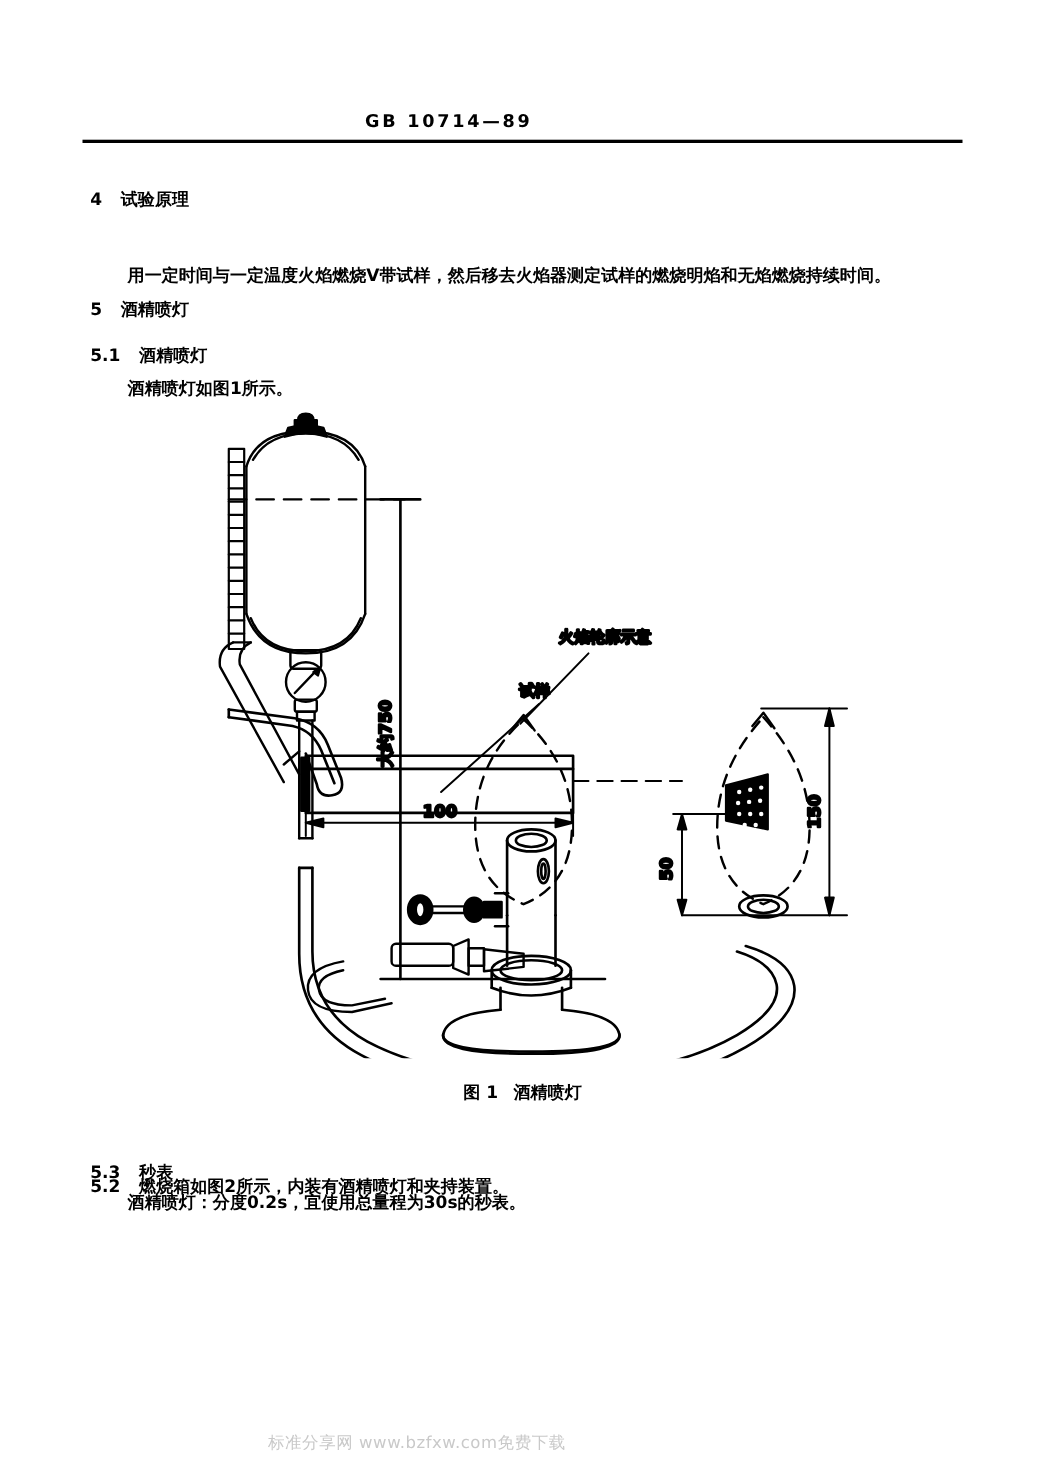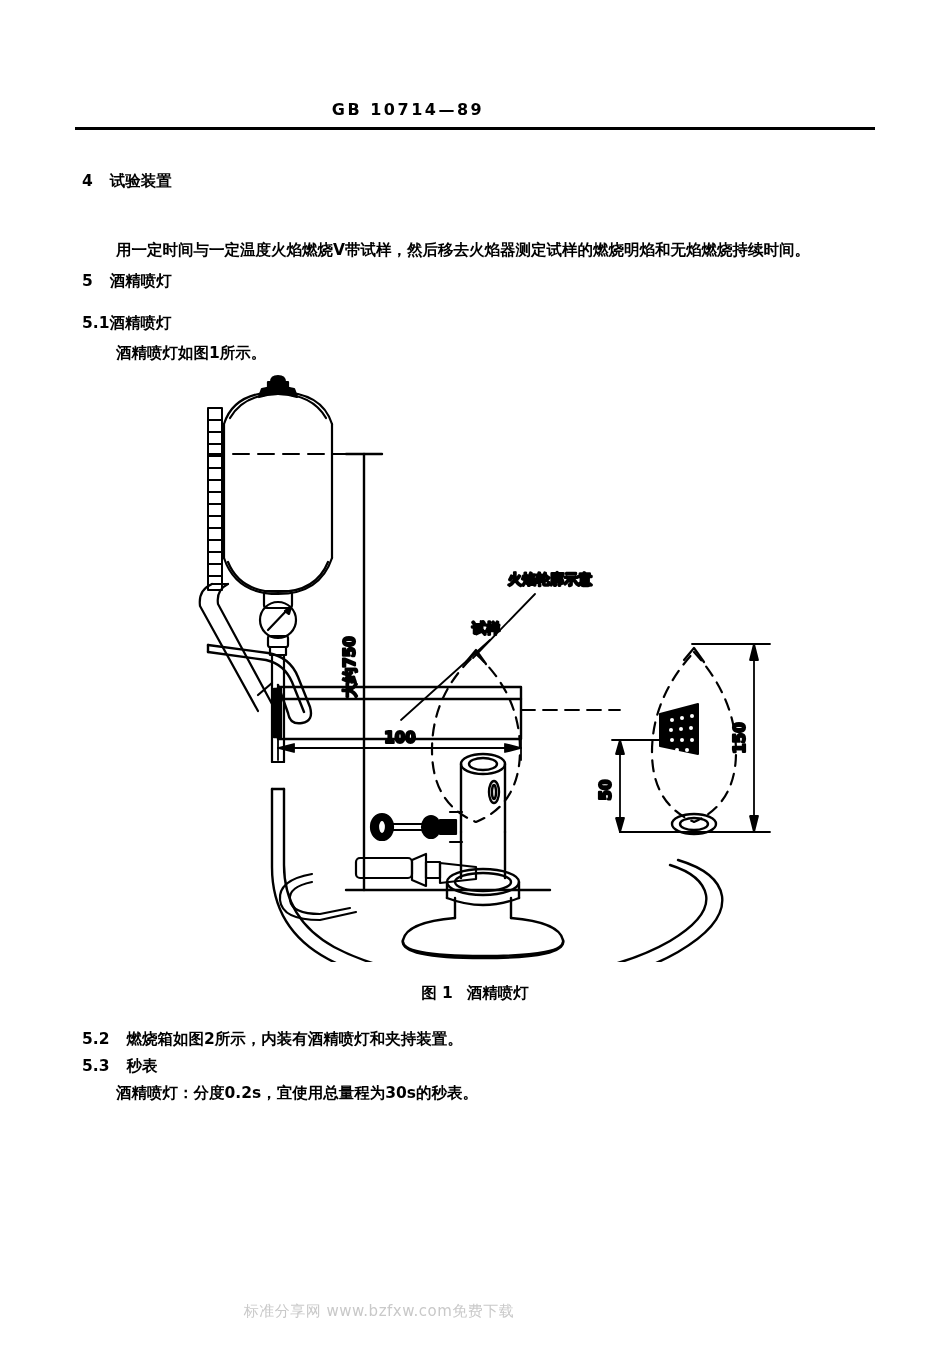--- a/index.html
+++ b/index.html
@@ -73,25 +73,25 @@
 
   #sec4-heading   { top: 168px; left: 82px; }
   #sec4-heading .num { margin-right: 17px; }
   #sec4-body      { top: 200px; left: 82px; width: 800px; white-space: normal; margin-top: 36px; }
   #sec4-body .indent { padding-left: 34px; }
 
   #sec5-heading   { top: 268px; left: 82px; }
   #sec5-heading .num { margin-right: 17px; }
 
   #sec51-heading  { top: 310px; left: 82px; }
-  #sec51-heading .num { margin-right: 0; }
+  #sec51-heading .num { margin-right: 17px; }
   #sec51-body     { top: 340px; left: 116px; }
 
   #sec52-line     { top: 1026px; left: 82px; }
-  #sec52-line .num { margin-right: 17px; }
+  #sec52-line .num { margin-right: 17px; margin-top: 40px; }
   #sec53-heading  { top: 1053px; left: 82px; }
   #sec53-heading .num { margin-right: 17px; }
   #sec53-body     { top: 1080px; left: 116px; }
 
   
   .figure-wrap {
     position: absolute;
     top: 362px;
     left: 150px;
     width: 660px;
@@ -130,21 +130,21 @@
 </style>
 </head>
 <body>
 
 <div class="page">
 
   <div class="header-title">GB 10714—89</div>
   <div class="header-rule"></div>
 
   <div class="txt heading" id="sec4-heading">
-    <span class="num">4</span><span>试验装置</span>
+    <span class="num">4</span><span>试验原理</span>
   </div>
   <div class="body-para" id="sec4-body">
     <span class="indent">用一定时间与一定温度火焰燃烧V带试样，然后移去火焰器测定试样的燃烧明焰和无焰燃烧持续时间。</span>
   </div>
 
   <div class="txt heading" id="sec5-heading">
     <span class="num">5</span><span>酒精喷灯</span>
   </div>
 
   <div class="txt heading" id="sec51-heading">

